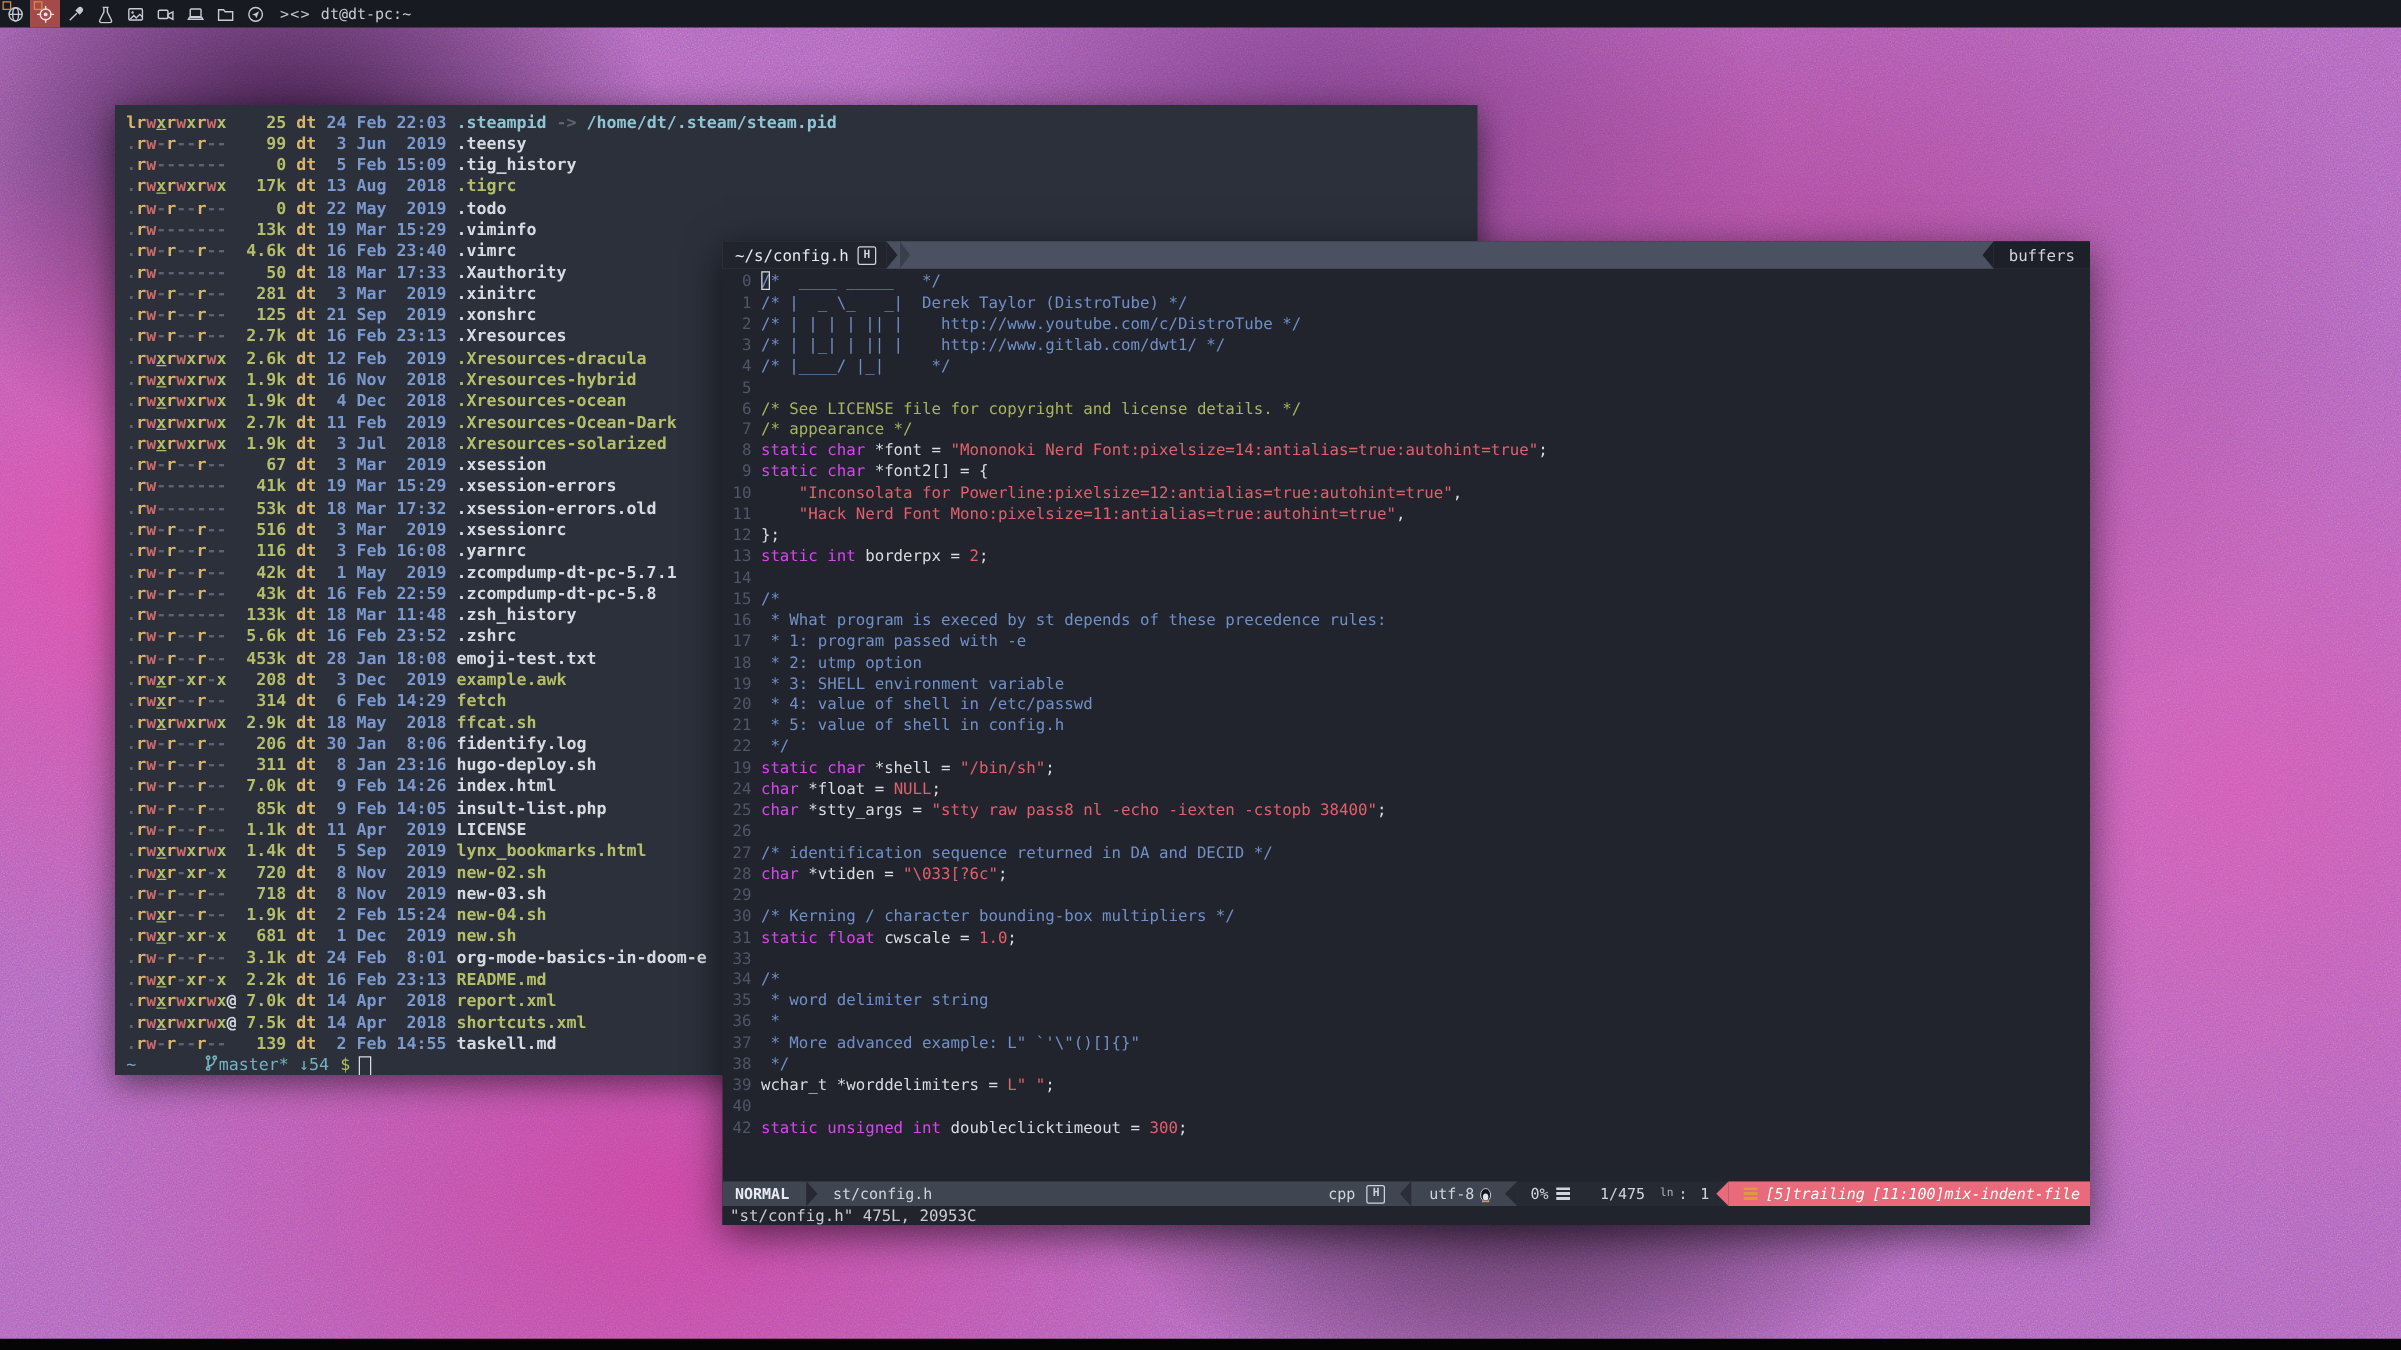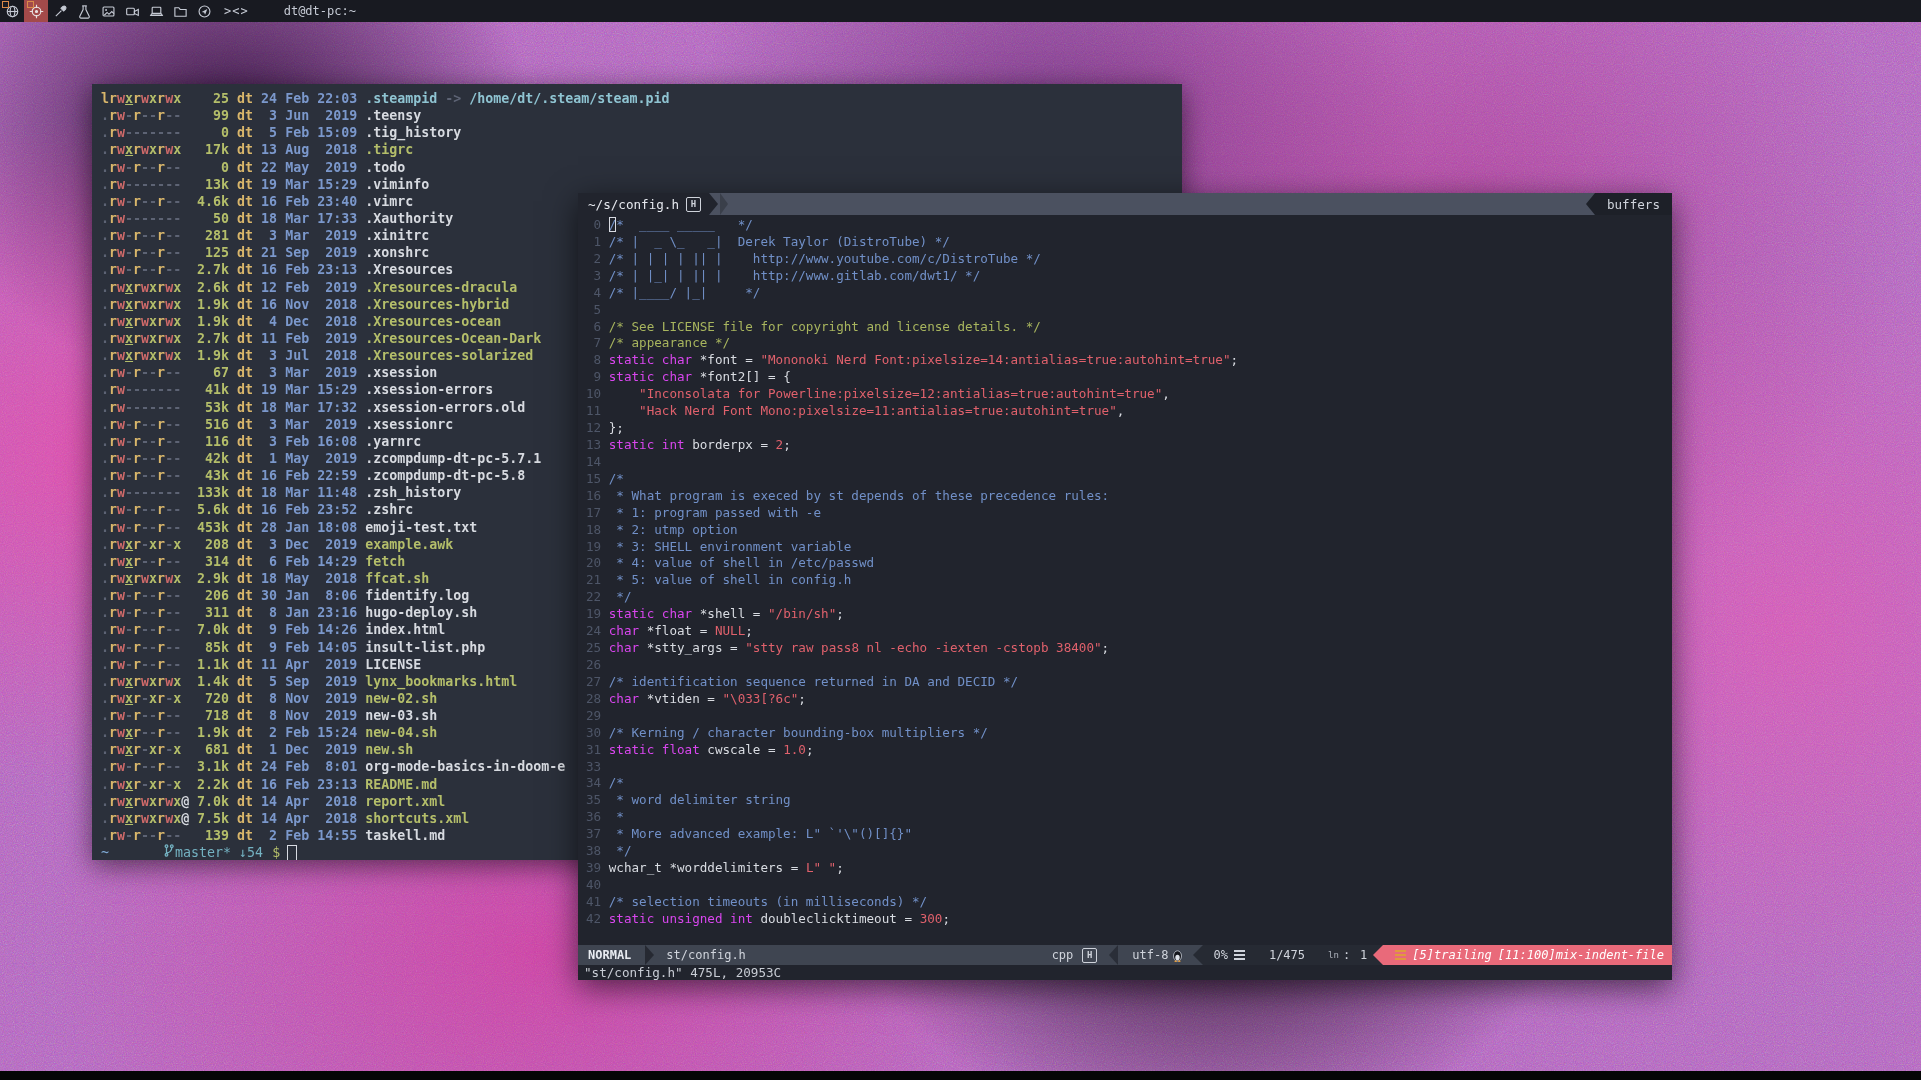--- a/index.html
+++ b/index.html
@@ -20,21 +20,21 @@
       radial-gradient(420px 360px at 12% 12%, rgba(30,6,40,.8), transparent 72%);}
   #wall .bottomstrip{position:absolute;left:0;right:0;bottom:0;height:9px;background:#050506;}
   
   #topbar{position:absolute;left:0;top:0;width:100%;height:22px;background:#181a21;
           display:flex;align-items:center;color:#c6cbd5;font-size:12px;z-index:40;}
   .baricon{width:24px;height:22px;display:flex;align-items:center;justify-content:center;}
   .baricon svg{display:block;}
   .redtile{background:#a34a4a;}
   .wsq{position:absolute;width:5px;height:5px;border:1px solid #d98a49;top:1px;z-index:41;}
   #fishsign{margin-left:8px;color:#c6cbd5;letter-spacing:1px;}
-  #bartitle{margin-left:35px;color:#c6cbd5;}
+  #bartitle{margin-left:8px;color:#c6cbd5;}
   
   #term{position:absolute;left:92px;top:84px;width:1090px;height:776px;background:#2b303b;
         z-index:10;box-shadow:0 6px 26px rgba(0,0,0,.55);padding:6px 0 0 9px;box-sizing:border-box;
         overflow:hidden;}
   .trow{white-space:pre;font-size:13.3px;line-height:17.15px;height:17.15px;color:#d7dae0;font-weight:bold;}
   .perms{display:inline-block;width:11ch;}
   .cdim{color:#5d6374;} .cyel{color:#d9b66b;} .cred{color:#cf6a6a;} .cgrn{color:#b4be6a;}
   .cfg{color:#d7dae0;} .clnk{color:#8fc4d2;} .csz{color:#b4be6a;} .cusr{color:#d9b66b;}
   .cdate{color:#7b98cc;} .ul{text-decoration:underline;}
   .promptline{white-space:pre;font-size:13.3px;line-height:17.15px;height:17.15px;display:flex;align-items:center;}
@@ -73,21 +73,21 @@
   .sl-spacer{flex:1;}
   .sl-ft{padding-right:2px;}
   .sl-enc{padding:0 4px 0 14px;}
   .w-gray-to-dark{border-top:10px solid transparent;border-bottom:10px solid transparent;border-right:10px solid #262a33;background:#3f4551;}
   .sl-dark{display:flex;align-items:center;background:#262a33;padding:0 6px 0 10px;}
   .bars{display:inline-block;width:11px;height:10px;margin:0 14px 0 6px;
         background:repeating-linear-gradient(180deg,#d0d4dc 0 2px,transparent 2px 4px);}
   .obars{display:inline-block;width:11px;height:10px;margin:0 6px 0 4px;
         background:repeating-linear-gradient(180deg,#e09a3e 0 2px,transparent 2px 4px);}
   .sl-pos{margin-left:10px;}
-  .sl-ln{font-size:9px;margin:0 4px 0 23px;color:#aeb3bd;}
+  .sl-ln{font-size:9px;margin:0 4px 0 12px;color:#aeb3bd;}
   .sl-col{margin-left:10px;}
   .w-dark-to-red{border-top:10px solid transparent;border-bottom:10px solid transparent;border-right:10px solid #e96a7a;background:#262a33;}
   .sl-red{display:flex;align-items:center;background:#e96a7a;color:#fff;padding:0 8px;font-style:italic;}
   .sl-warn{margin-left:6px;}
   
   #msgline{flex:1;display:flex;align-items:center;padding-left:6px;font-size:12.6px;color:#c9cdd5;background:#21242d;}
 </style>
 </head>
 <body>
 <div id="screen">
@@ -291,21 +291,20 @@
           <div class="eline"><span class="lnum">30</span><span class="cb">/* Kerning / character bounding-box multipliers */</span></div>
           <div class="eline"><span class="lnum">31</span><span class="kw">static float </span><span class="id">cwscale = </span><span class="nm">1.0</span><span class="pn">;</span></div>
           <div class="eline"><span class="lnum">33</span></div>
           <div class="eline"><span class="lnum">34</span><span class="cb">/*</span></div>
           <div class="eline"><span class="lnum">35</span><span class="cb"> * word delimiter string</span></div>
           <div class="eline"><span class="lnum">36</span><span class="cb"> *</span></div>
           <div class="eline"><span class="lnum">37</span><span class="cb"> * More advanced example: L" `'\"()[]{}"</span></div>
           <div class="eline"><span class="lnum">38</span><span class="cb"> */</span></div>
           <div class="eline"><span class="lnum">39</span><span class="id">wchar_t *worddelimiters = </span><span class="st">L" "</span><span class="pn">;</span></div>
           <div class="eline"><span class="lnum">40</span></div>
-          <div class="eline"><span class="lnum">41</span><span class="cb">/* selection timeouts (in milliseconds) */</span></div>
           <div class="eline"><span class="lnum">42</span><span class="kw">static unsigned int </span><span class="id">doubleclicktimeout = </span><span class="nm">300</span><span class="pn">;</span></div>
         </div>
   </div>
   <div id="statusline">
     <div class="sl-gray">
       <span class="sl-mode">NORMAL</span>
       <span class="wedge w-right-dark"></span>
       <span class="sl-file">st/config.h</span>
       <span class="sl-spacer"></span>
       <span class="sl-ft">cpp</span>

